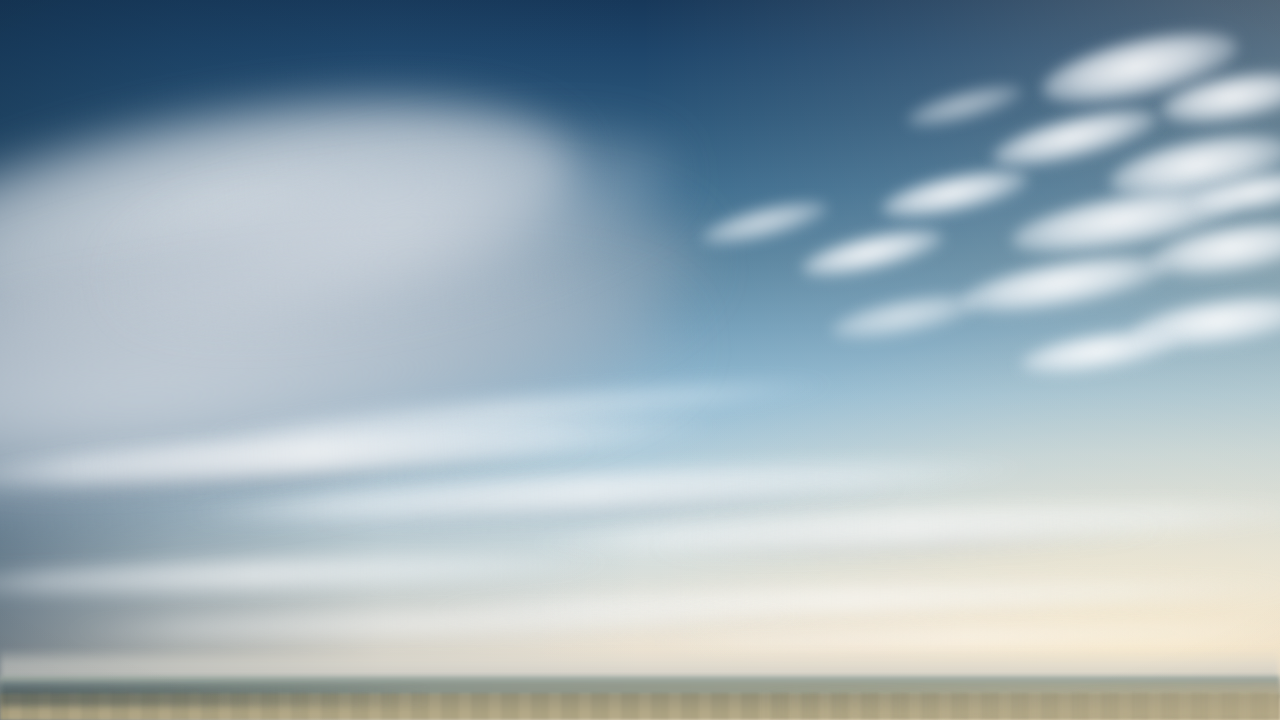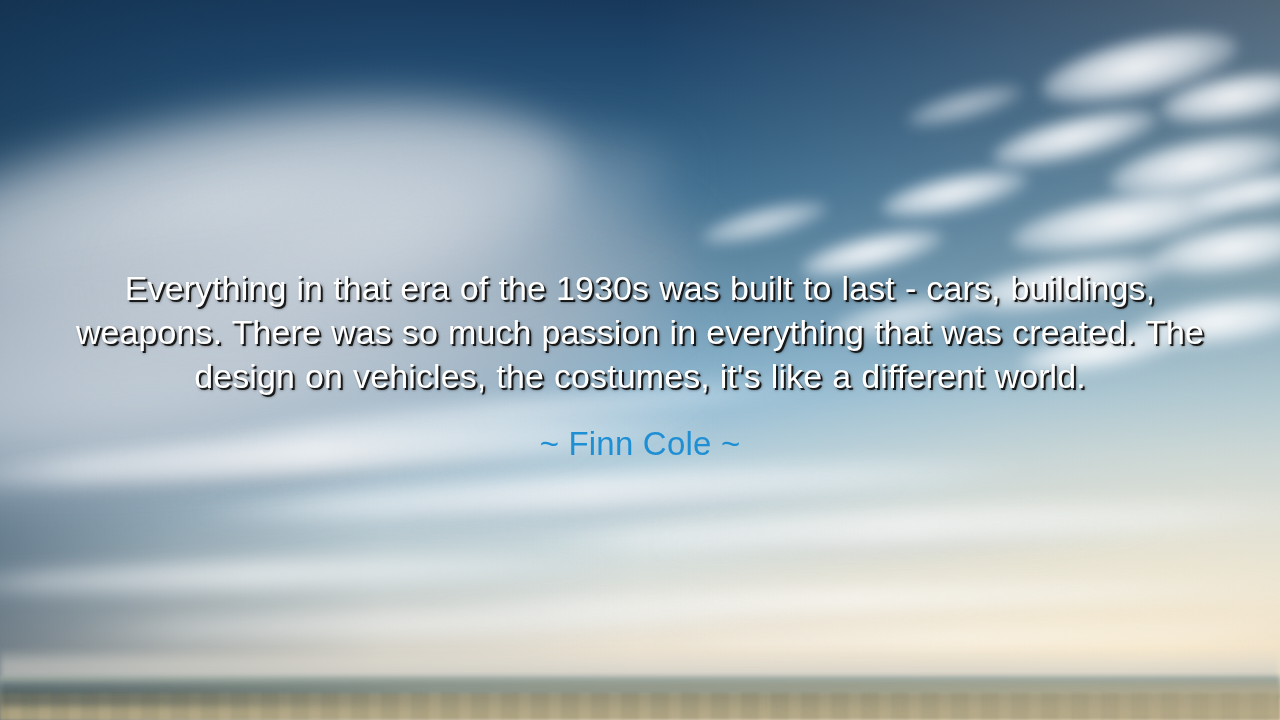--- a/index.html
+++ b/index.html
@@ -369,18 +369,14 @@
     <div class="land-far"></div>
     <div class="land-far-2"></div>
     <div class="land-near"></div>
     <div class="land-tex"></div>
     <div class="land-dark-left"></div>
     <div class="land-warm-right"></div>
   </div>
 
   <div class="layer vignette"></div>
 
-  <div id="quote-card">
-    <p id="quote-text">Everything in that era of the 1930s was built to last - cars, buildings, weapons. There was so much passion in everything that was created. The design on vehicles, the costumes, it's like a different world.</p>
-    <p id="quote-author">~ Finn Cole ~</p>
-  </div>
 
 </div>
 
 </body></html>

